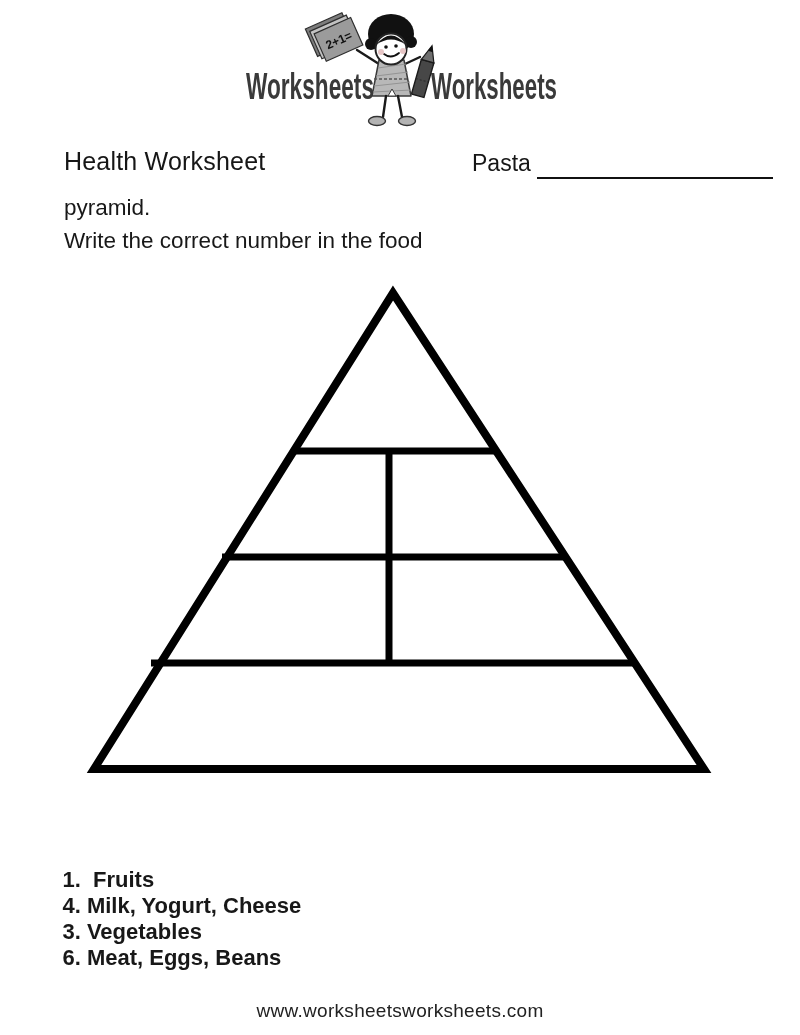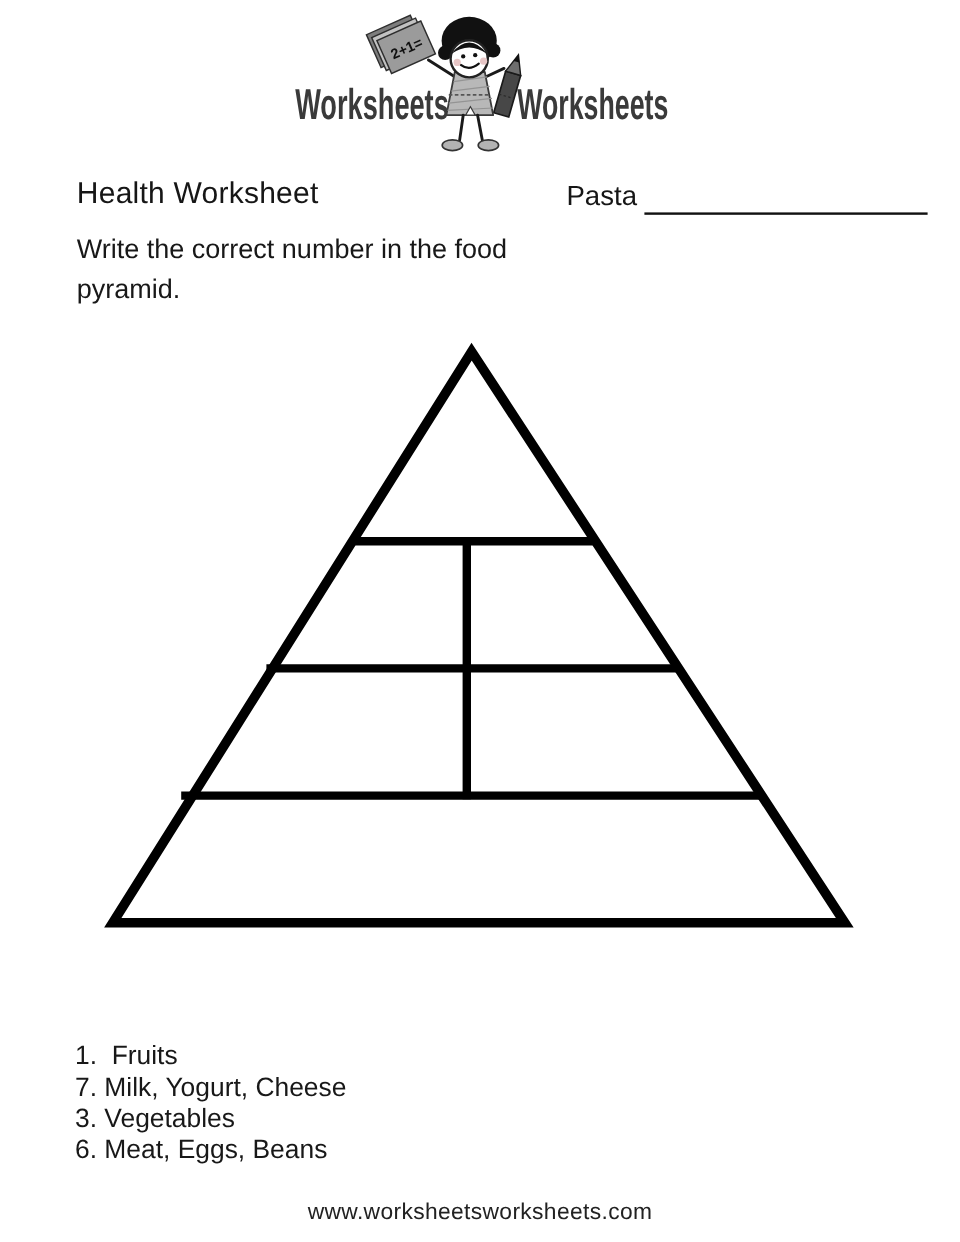--- a/index.html
+++ b/index.html
@@ -29,21 +29,21 @@
   .instruction{
     position:absolute;left:64px;top:191px;
     font-size:22.5px;line-height:33px;color:#181818;
   }
   .food-list{
     position:absolute;left:38px;
     font-size:22px;color:#181818;white-space:pre;
   }
   .food-list.row-1{top:841px;}
   .food-list.row-2{top:899px;}
-  .food-item{margin-right:16px;display:inline-block;white-space:pre;}
+  .food-item{margin-right:16px;display:inline-block;white-space:pre;font-weight:bold;}
   .food-item:last-child{margin-right:0;}
   .footer{
     position:absolute;left:0;top:1000px;width:800px;
     text-align:center;font-size:19px;color:#222222;letter-spacing:0.3px;
   }
 </style>
 </head>
 <body>
 
 <div class="page">
@@ -100,34 +100,34 @@
         <circle cx="403" cy="51" r="3" fill="#e7c6c6"></circle>
       </g>
     </g>
   </svg>
 
   <div class="title">Health Worksheet</div>
   <div class="name-label">Pasta</div>
   <div class="name-line"></div>
 
   <div class="instruction">
+    <div>pyramid.</div>
     <div>Write the correct number in the food</div>
-    <div>pyramid.</div>
   </div>
 
   <svg class="pyramid-svg" width="800" height="520" viewBox="0 270 800 520">
     <polygon points="393,293 704,769 94,769" fill="none" stroke="#000000" stroke-width="8" stroke-linejoin="miter" stroke-miterlimit="10"></polygon>
     <line x1="296" y1="451" x2="494" y2="451" stroke="#000000" stroke-width="7"></line>
     <line x1="222" y1="557" x2="566" y2="557" stroke="#000000" stroke-width="7"></line>
     <line x1="151" y1="663" x2="635" y2="663" stroke="#000000" stroke-width="7"></line>
     <line x1="389" y1="448" x2="389" y2="666" stroke="#000000" stroke-width="7"></line>
   </svg>
 
   <div class="food-list row-1">
     <span class="food-item">1.  Fruits</span>
-    <span class="food-item">7. Milk, Yogurt, Cheese</span>
+    <span class="food-item">4. Milk, Yogurt, Cheese</span>
     <span class="food-item">3. Vegetables</span>
     <span class="food-item">6. Meat, Eggs, Beans</span>
   </div>
 
   <div class="footer">www.worksheetsworksheets.com</div>
 
 </div>
 
 </body></html>

